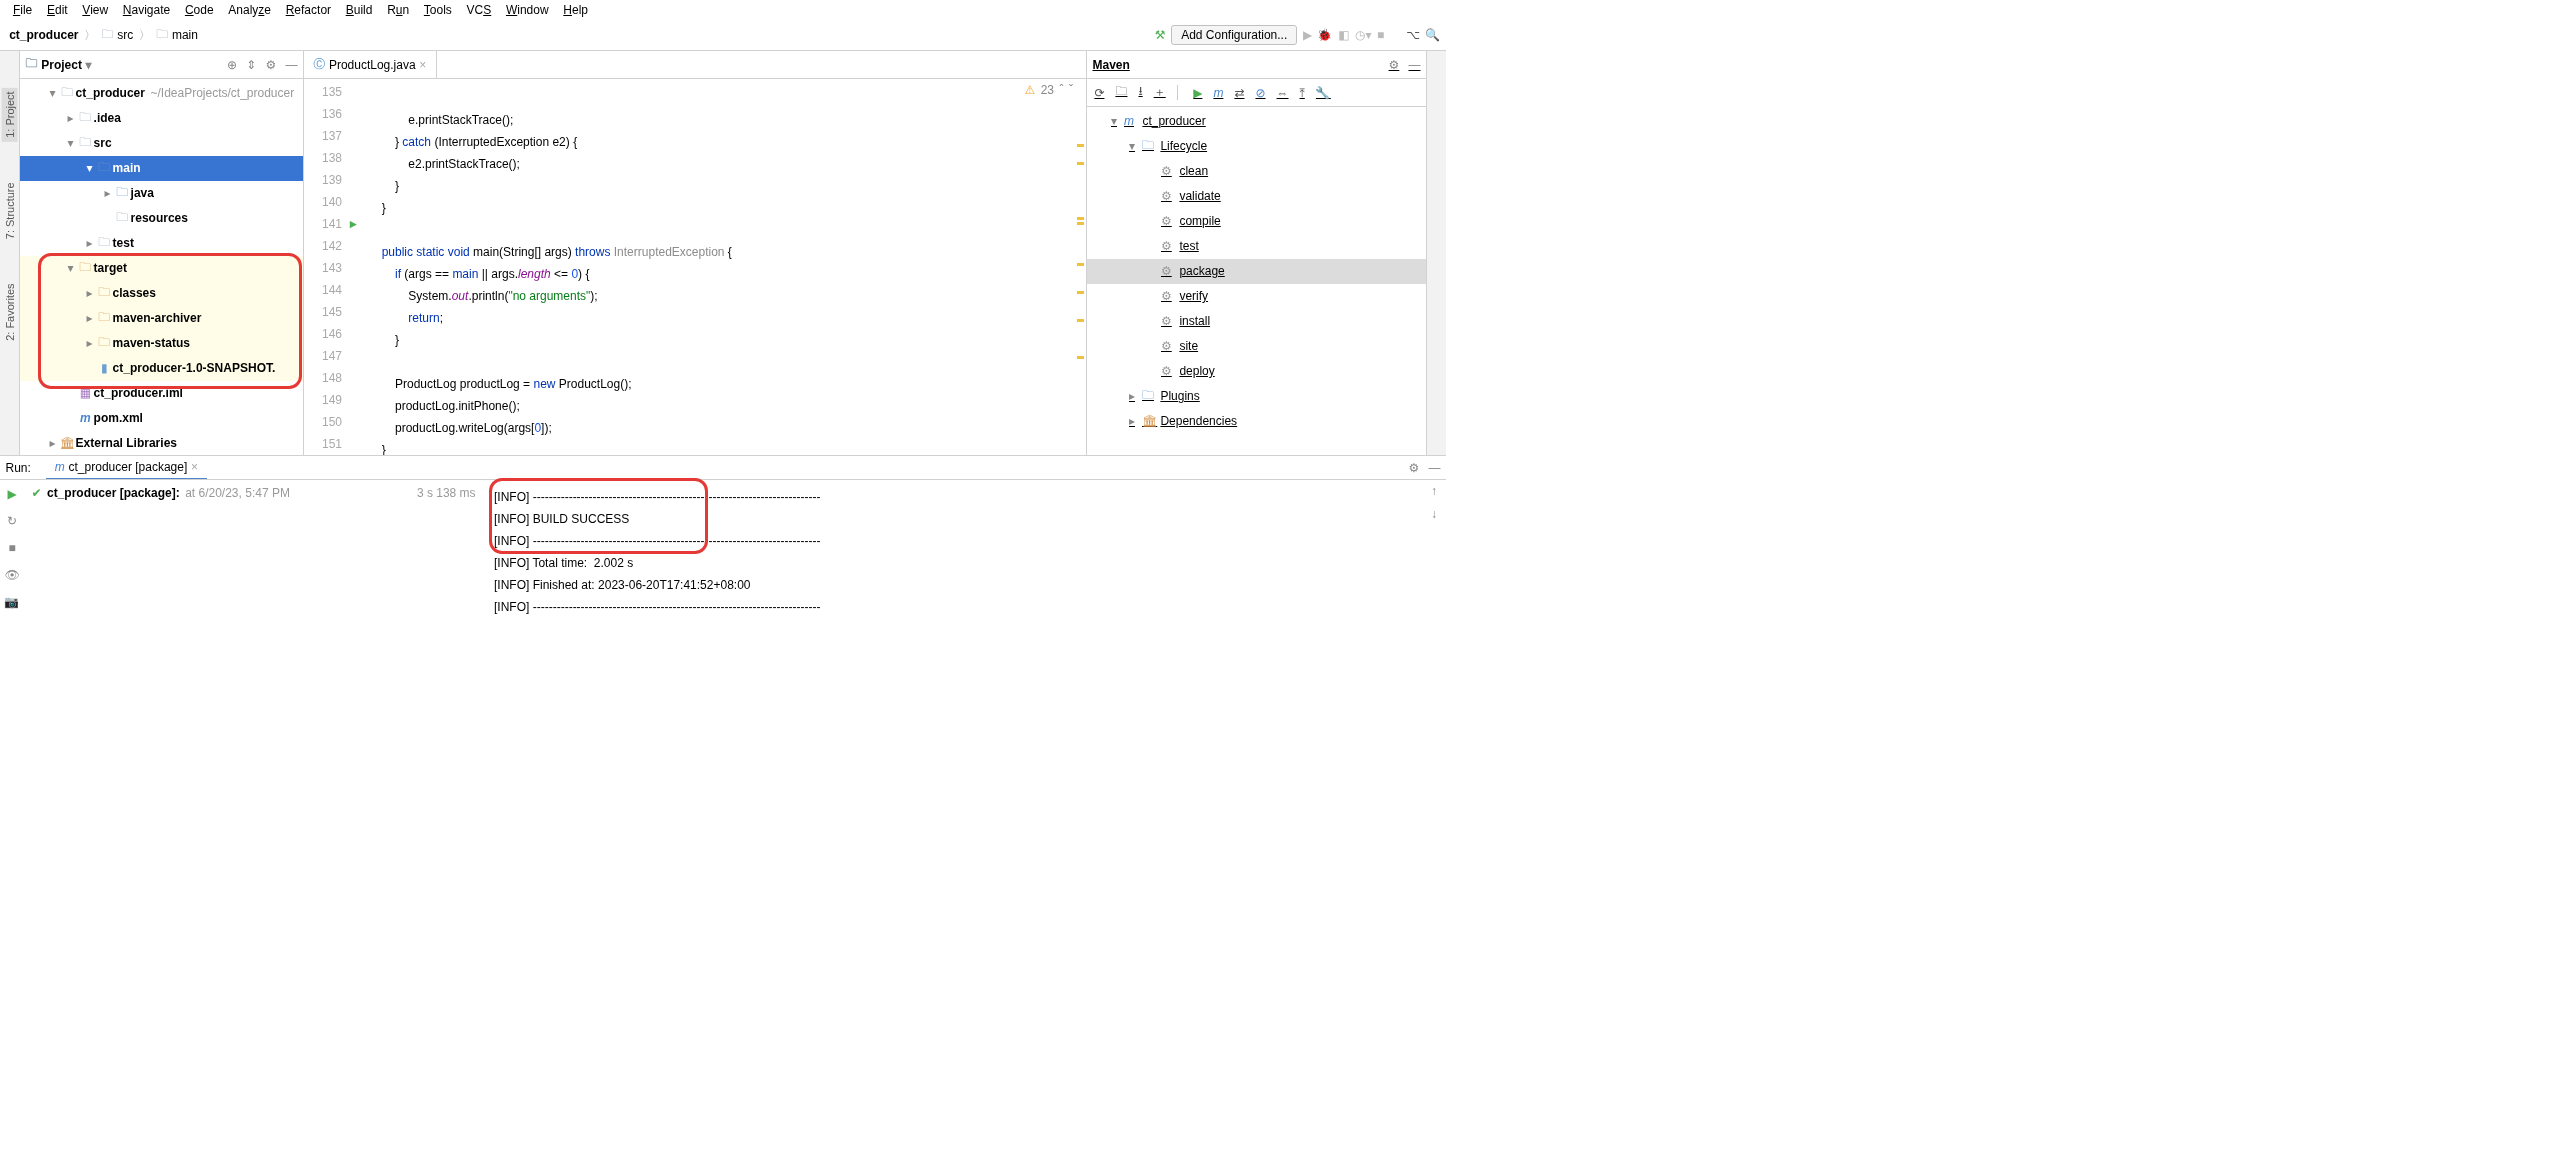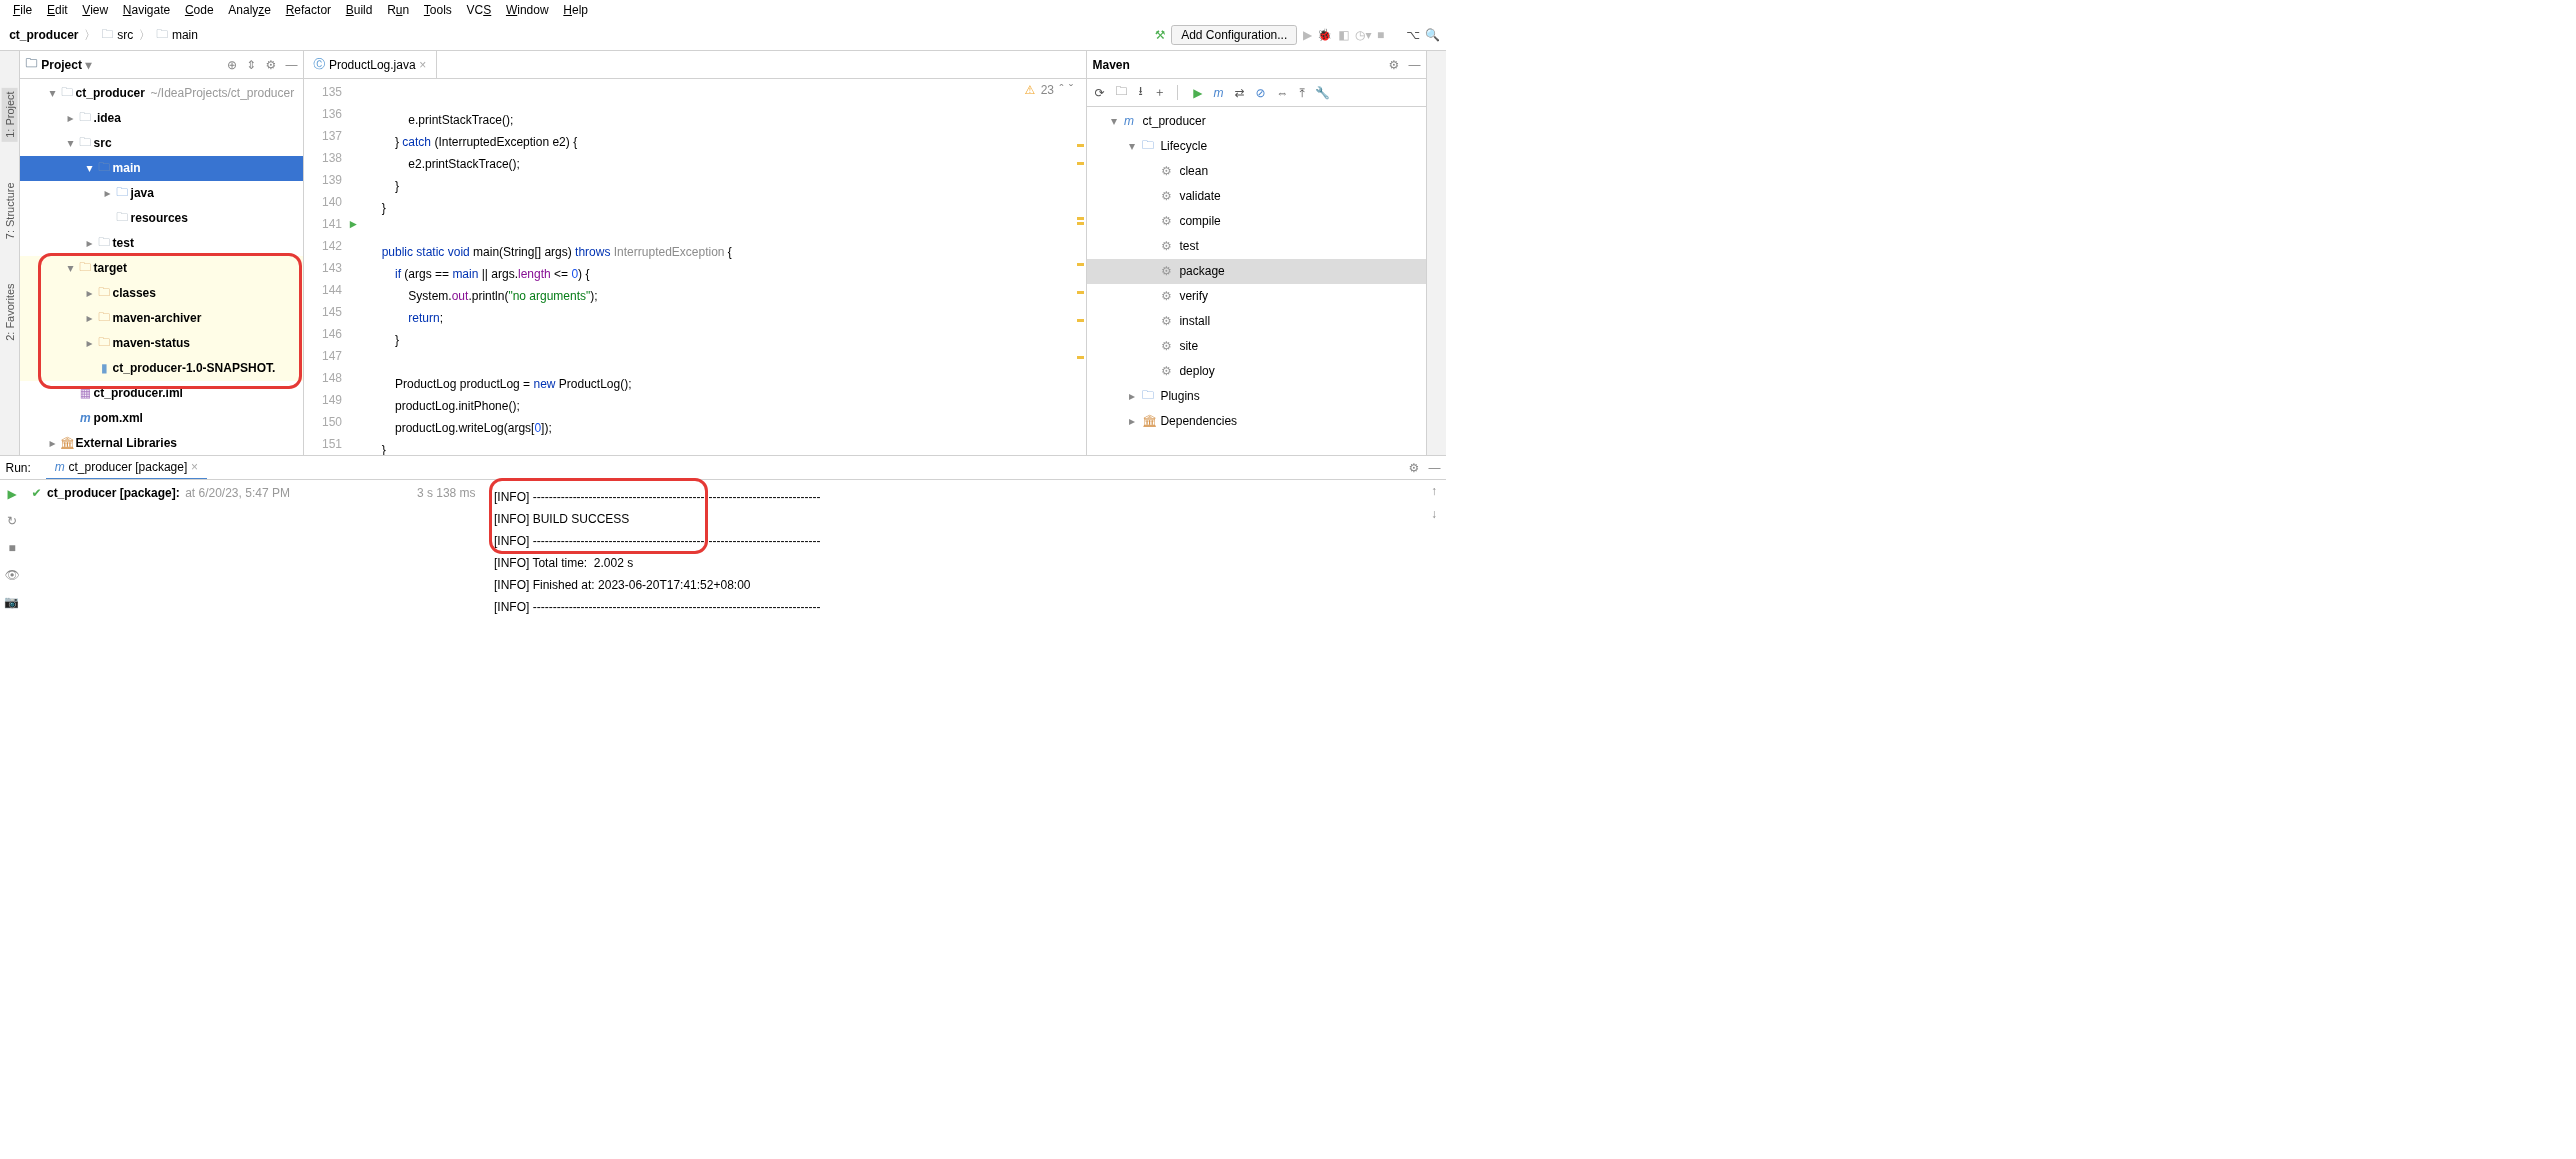--- a/index.html
+++ b/index.html
@@ -46,28 +46,28 @@
 .editor { flex: 1; display: flex; flex-direction: column; border-right: 0.9px solid #d1d1d1; min-width: 0; }
 .tabs { display: flex; align-items: center; height: 28px; border-bottom: 0.9px solid #d1d1d1; }
 .tab { display: flex; align-items: center; gap: 3.7px; padding: 0 9.2px; border-right: 0.9px solid #d1d1d1; height: 100%; }
 .tab .close { color: #aaa; }
 .code-area { flex: 1; display: flex; overflow: hidden; position: relative; }
 .gutter { width: 51px; text-align: right; color: #aaa; font-family: "JetBrains Mono", Consolas, monospace; font-size: 11px; padding-top: 1.8px; }
 .gutter div { height: 22px; line-height: 22px; padding-right: 13px; position:relative;}
 .gutter .bp::after { content: "▶"; color: #4caf50; position: absolute; right: -1.8px; font-size: 9.2px; }
 .code { flex: 1; font-family: "JetBrains Mono", Consolas, monospace; font-size: 12px; padding-top: 1.8px; overflow: hidden; margin-top: 28px; }
 .code pre { height: 22px; line-height: 22px; white-space: pre; }
-.kw { color: #0033b3; } .str { color: #067d17; } .fld { color: #871094; } .num { color: #1750eb; } .cmt{color:#8c8c8c;}
+.kw { color: #0033b3; } .str { color: #067d17; } .fld { color: #871094; font-style: italic; } .num { color: #1750eb; } .cmt{color:#8c8c8c;}
 .code-top-right { position: absolute; top: 3.7px; right: 13px; display: flex; gap: 5.5px; align-items: center; color: #888; font-size: 11px; }
 .warn-ico { color: #f0a020; }
 .marks { width: 13px; position: relative; }
 .mark { position: absolute; right: 1.8px; width: 7.4px; height: 2.8px; background: #f0c040; }
 
 
-.maven-panel { width: 339px; display: flex; flex-direction: column; }
+.maven-panel { width: 339px; display: flex; flex-direction: column; text-decoration: underline; }
 .maven-panel .panel-header { }
 .maven-toolbar { display: flex; gap: 11px; padding: 3.7px 7.4px; border-bottom: 0.9px solid #d1d1d1; color: #555; align-items: center; height: 28px;}
 .maven-tree { flex: 1; padding: 1.8px 0; }
 .mrow { display: flex; align-items: center; height: 25px; padding-left: 5.5px; }
 .mrow.sel { background: #dcdcdc; }
 .mrow .arrow { width: 13px; color: #888; }
 .mrow .ico { width: 18.4px; }
 .m-ind-1 { padding-left: 24px; } .m-ind-2 { padding-left: 42px; } .m-ind-3 { padding-left: 61px; }
 
 

